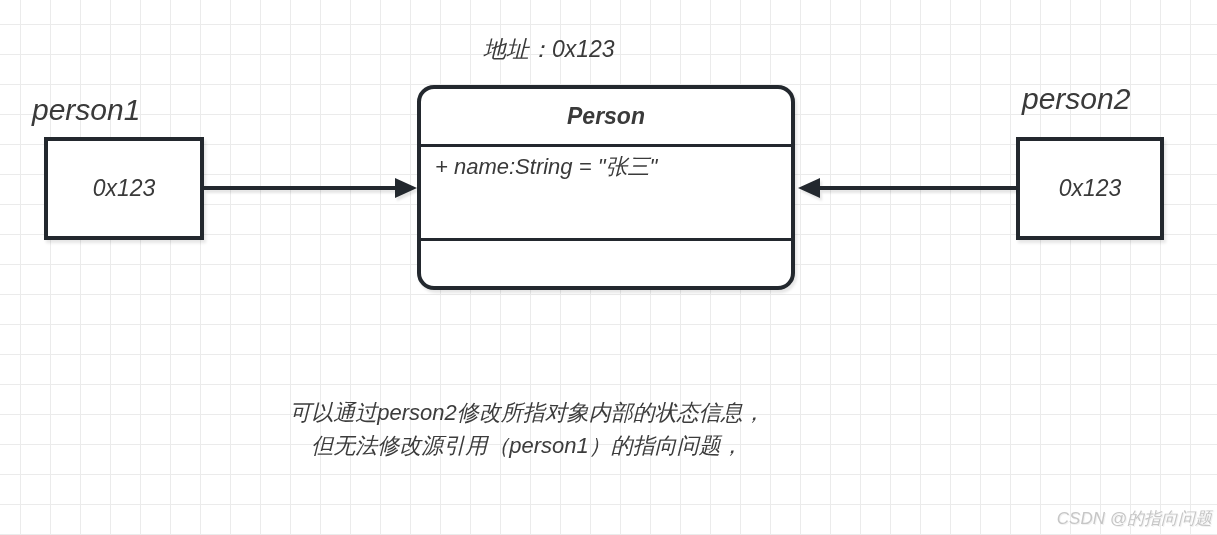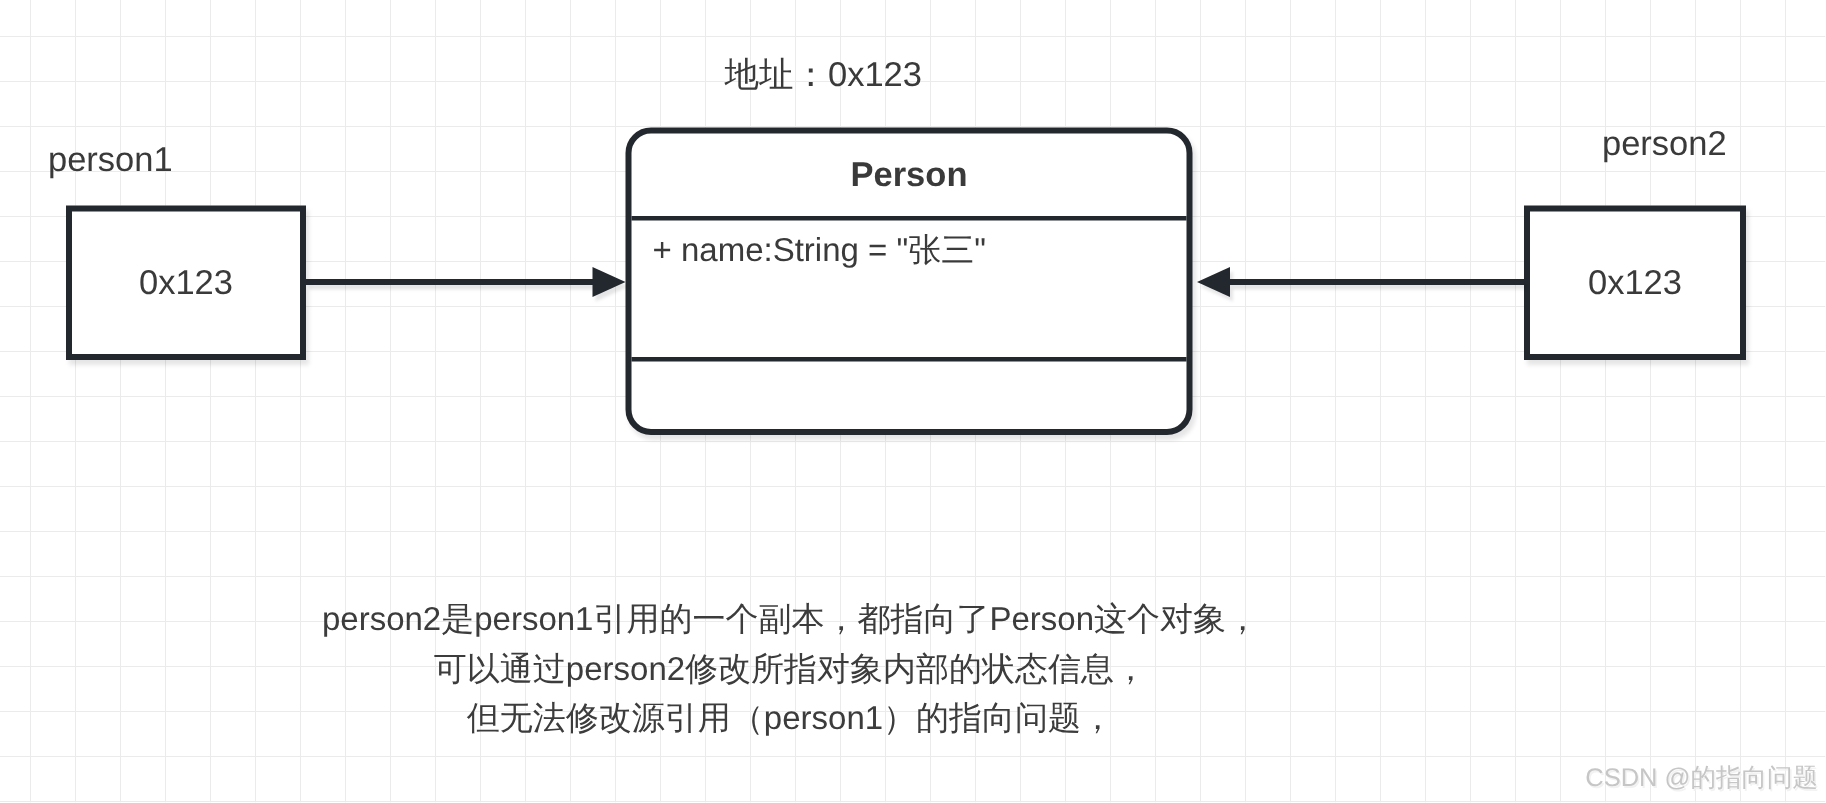--- a/index.html
+++ b/index.html
@@ -9,39 +9,40 @@
     position: relative;
     width: 1217px;
     height: 535px;
     background-color: #ffffff;
     background-image:
       linear-gradient(90deg, #ebebeb 1px, transparent 1px),
       linear-gradient(180deg, #ebebeb 1px, transparent 1px);
     background-size: 30px 30px;
     background-position: 20px 24px;
     overflow: hidden;
+    font-style: italic;
   }
 
   .address-title {
     position: absolute;
     left: 483px;
     top: 34px;
     font-size: 23px;
     color: #3a3a3a;
     white-space: nowrap;
   }
 
   .var-label {
     position: absolute;
-    font-size: 23px;
+    font-size: 30px;
     color: #3a3a3a;
     white-space: nowrap;
   }
   .var-label.p1 { left: 32px;  top: 93px; }
-  .var-label.p2 { left: 1022px; top: 82px; margin-left: 46px; }
+  .var-label.p2 { left: 1022px; top: 82px; }
 
   .var-box {
     position: absolute;
     top: 137px;
     height: 103px;
     box-sizing: border-box;
     border: 4px solid #23282e;
     background: #ffffff;
     display: flex;
     align-items: center;
@@ -136,20 +137,19 @@
   </div>
 
   <svg class="arrows" width="1217" height="535" viewBox="0 0 1217 535">
     <line x1="204" y1="188" x2="398" y2="188" stroke-width="4" stroke="#23282e"></line>
     <polygon points="395,178 417,188 395,198" fill="#23282e"></polygon>
     <line x1="1016" y1="188" x2="818" y2="188" stroke-width="4" stroke="#23282e"></line>
     <polygon points="820,178 798,188 820,198" fill="#23282e"></polygon>
   </svg>
 
   <div class="caption">
-    <div>person2是person1引用的一个副本，都指向了Person这个对象，</div>
     <div>可以通过person2修改所指对象内部的状态信息，</div>
     <div>但无法修改源引用（person1）的指向问题，</div>
   </div>
 
   <div class="watermark">CSDN @的指向问题</div>
 
 </div>
 
 </body></html>

